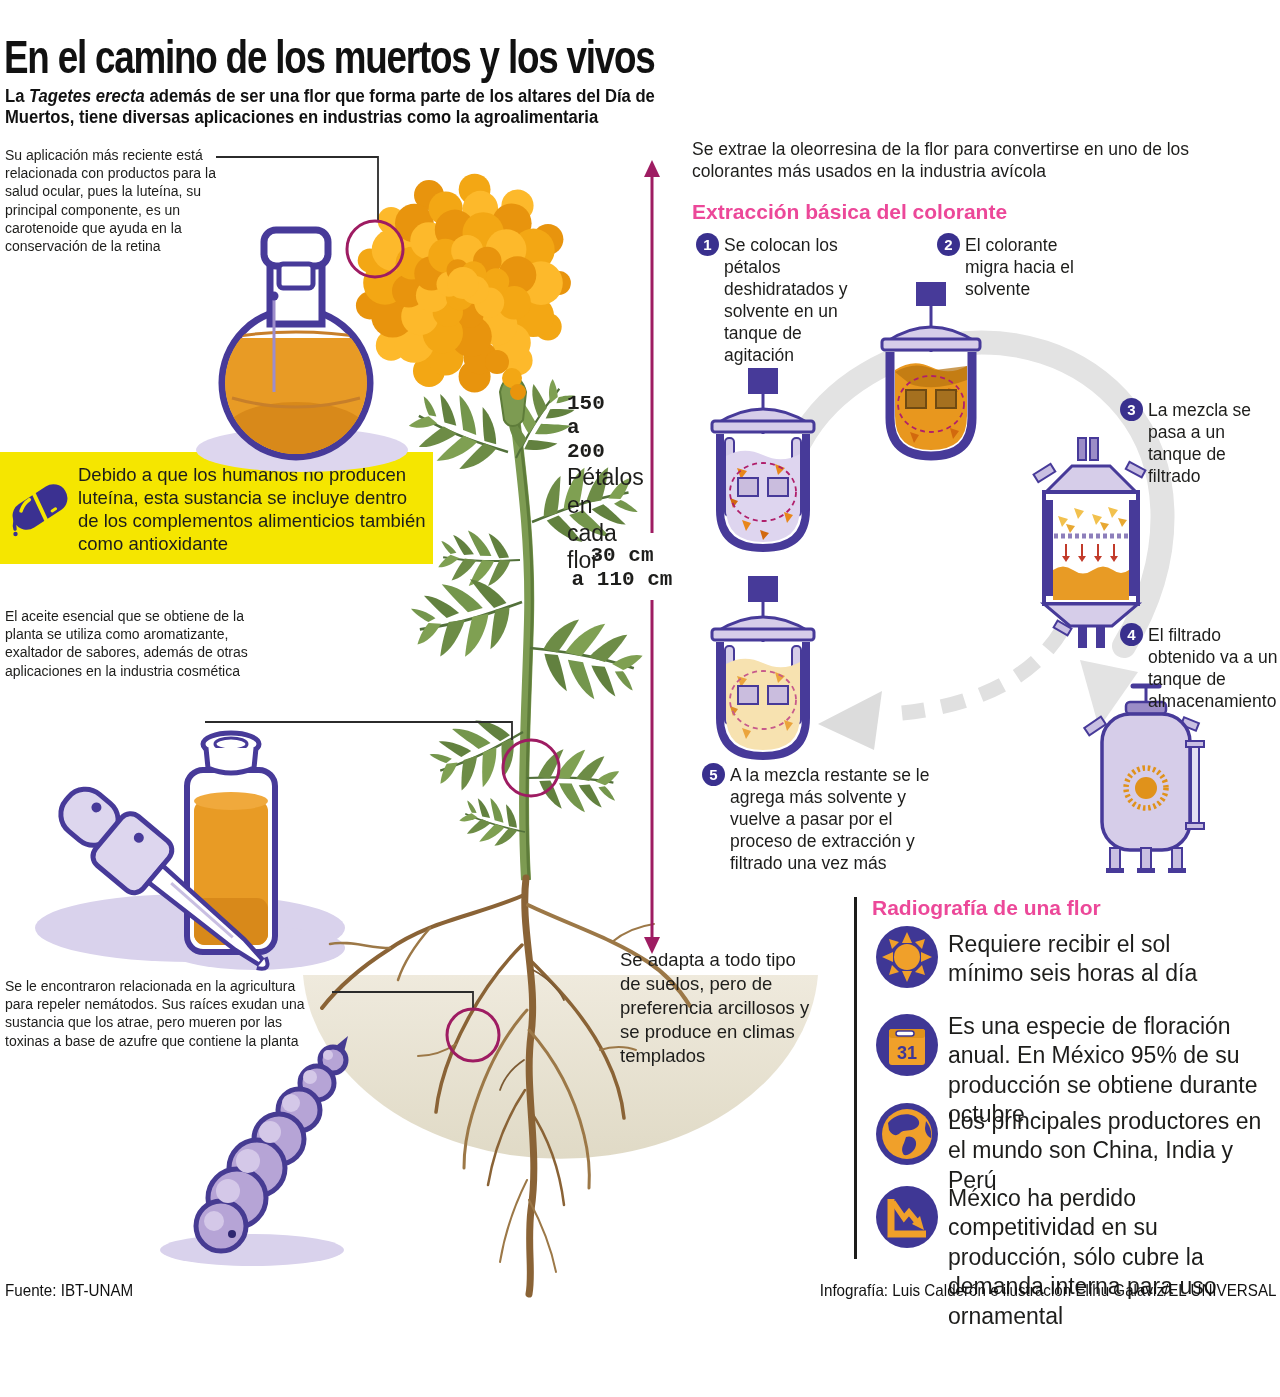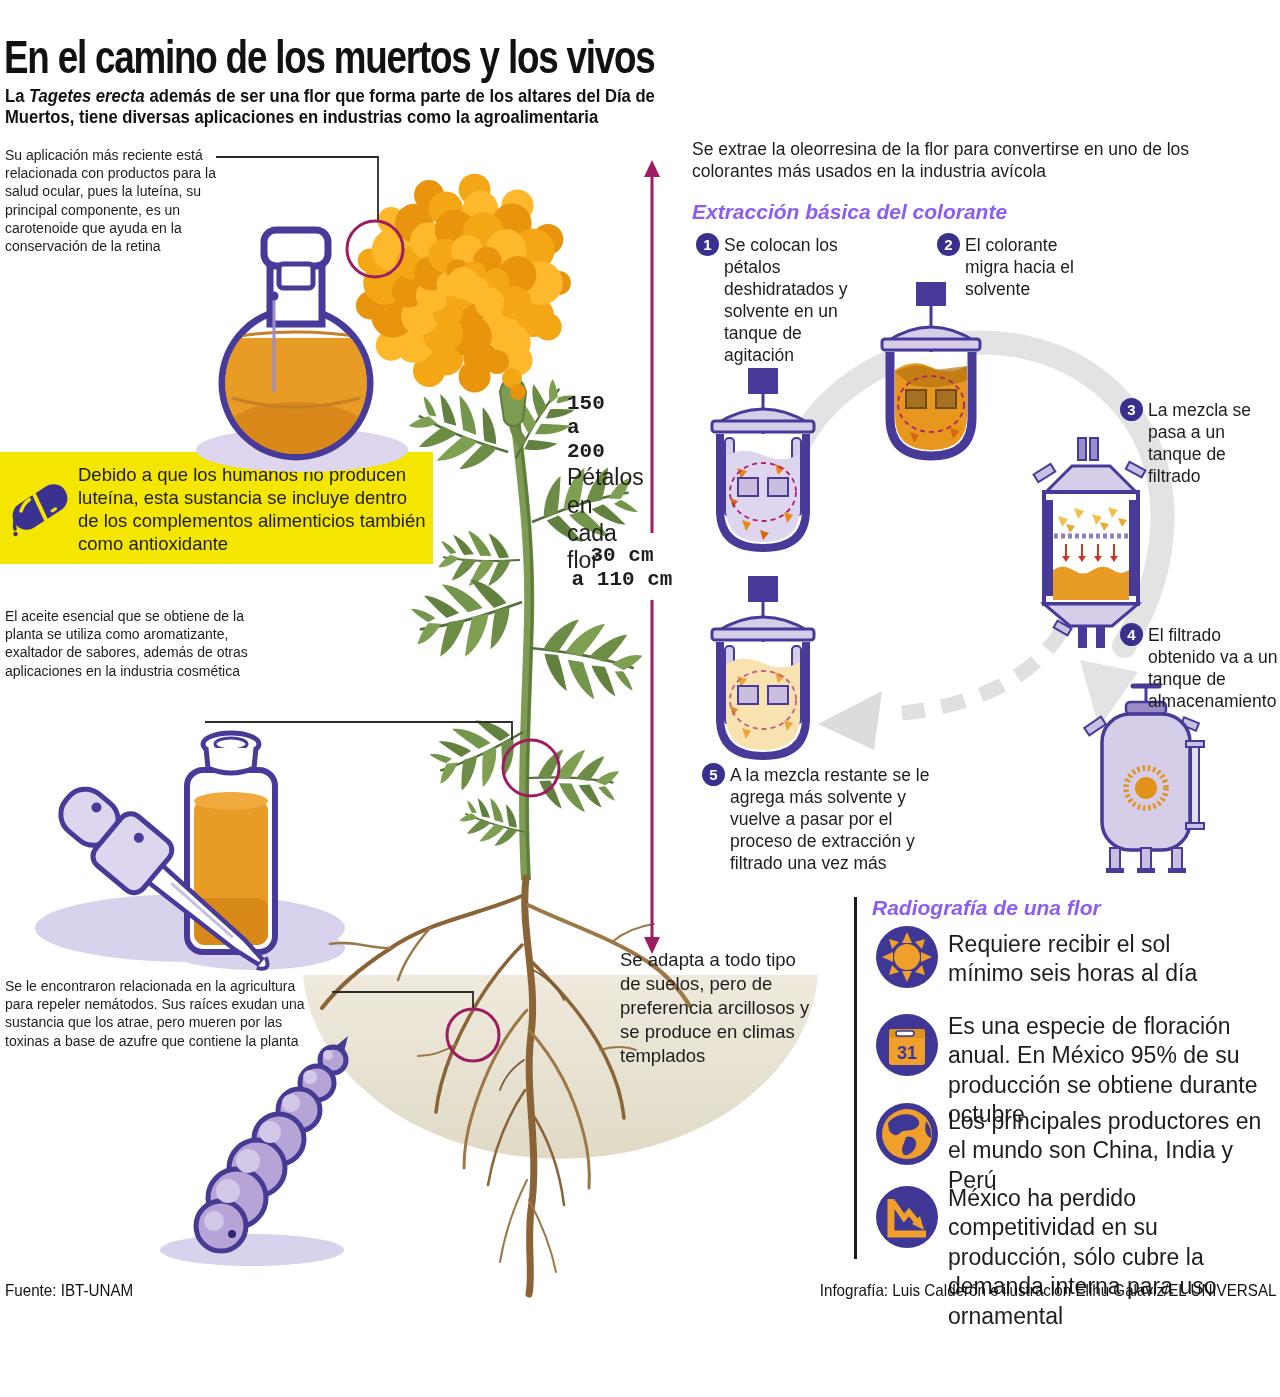--- a/index.html
+++ b/index.html
@@ -11,21 +11,21 @@
          transform-origin:left top;white-space:nowrap;color:#111;}
   .subtitle{font-size:17.5px;font-weight:700;line-height:1.22;width:760px;
             transform:scaleX(.95);transform-origin:left top;color:#111;}
   .subtitle i{font-style:italic;}
   .note{font-size:14px;line-height:1.3;color:#1d1d1b;}
   .small-note{font-size:17.5px;line-height:1.26;color:#1d1d1b;}
   .pre{white-space:pre-line;}
   .yellow-box{left:0;top:452px;width:433px;height:112px;background:#f5e600;}
   .yellow-box .txt{position:absolute;left:78px;top:12px;width:348px;
                    font-size:18.5px;line-height:1.24;}
-  .sec-head{font-size:21px;font-weight:700;color:#8b5cf6;font-style:italic;}
+  .sec-head{font-size:21px;font-weight:700;color:#ec4899;}
   .stepnum{width:23px;height:23px;border-radius:50%;background:#39308e;color:#fff;
            font-size:15px;font-weight:700;display:flex;align-items:center;
            justify-content:center;}
   .steptxt{font-size:17.5px;line-height:1.26;}
   .radio-rule{left:854px;top:897px;width:3px;height:362px;background:#1d1d1b;}
   .radio-item-txt{font-size:23px;line-height:1.28;}
   .icon-circle{width:62px;height:62px;}
   .measure-big{font-size:21px;font-weight:700;line-height:1.15;font-family:Liberation Mono, monospace;}
   .measure-label{font-size:23px;line-height:1.2;}
   .footer{font-size:16.5px;transform:scaleX(.92);color:#111;}

